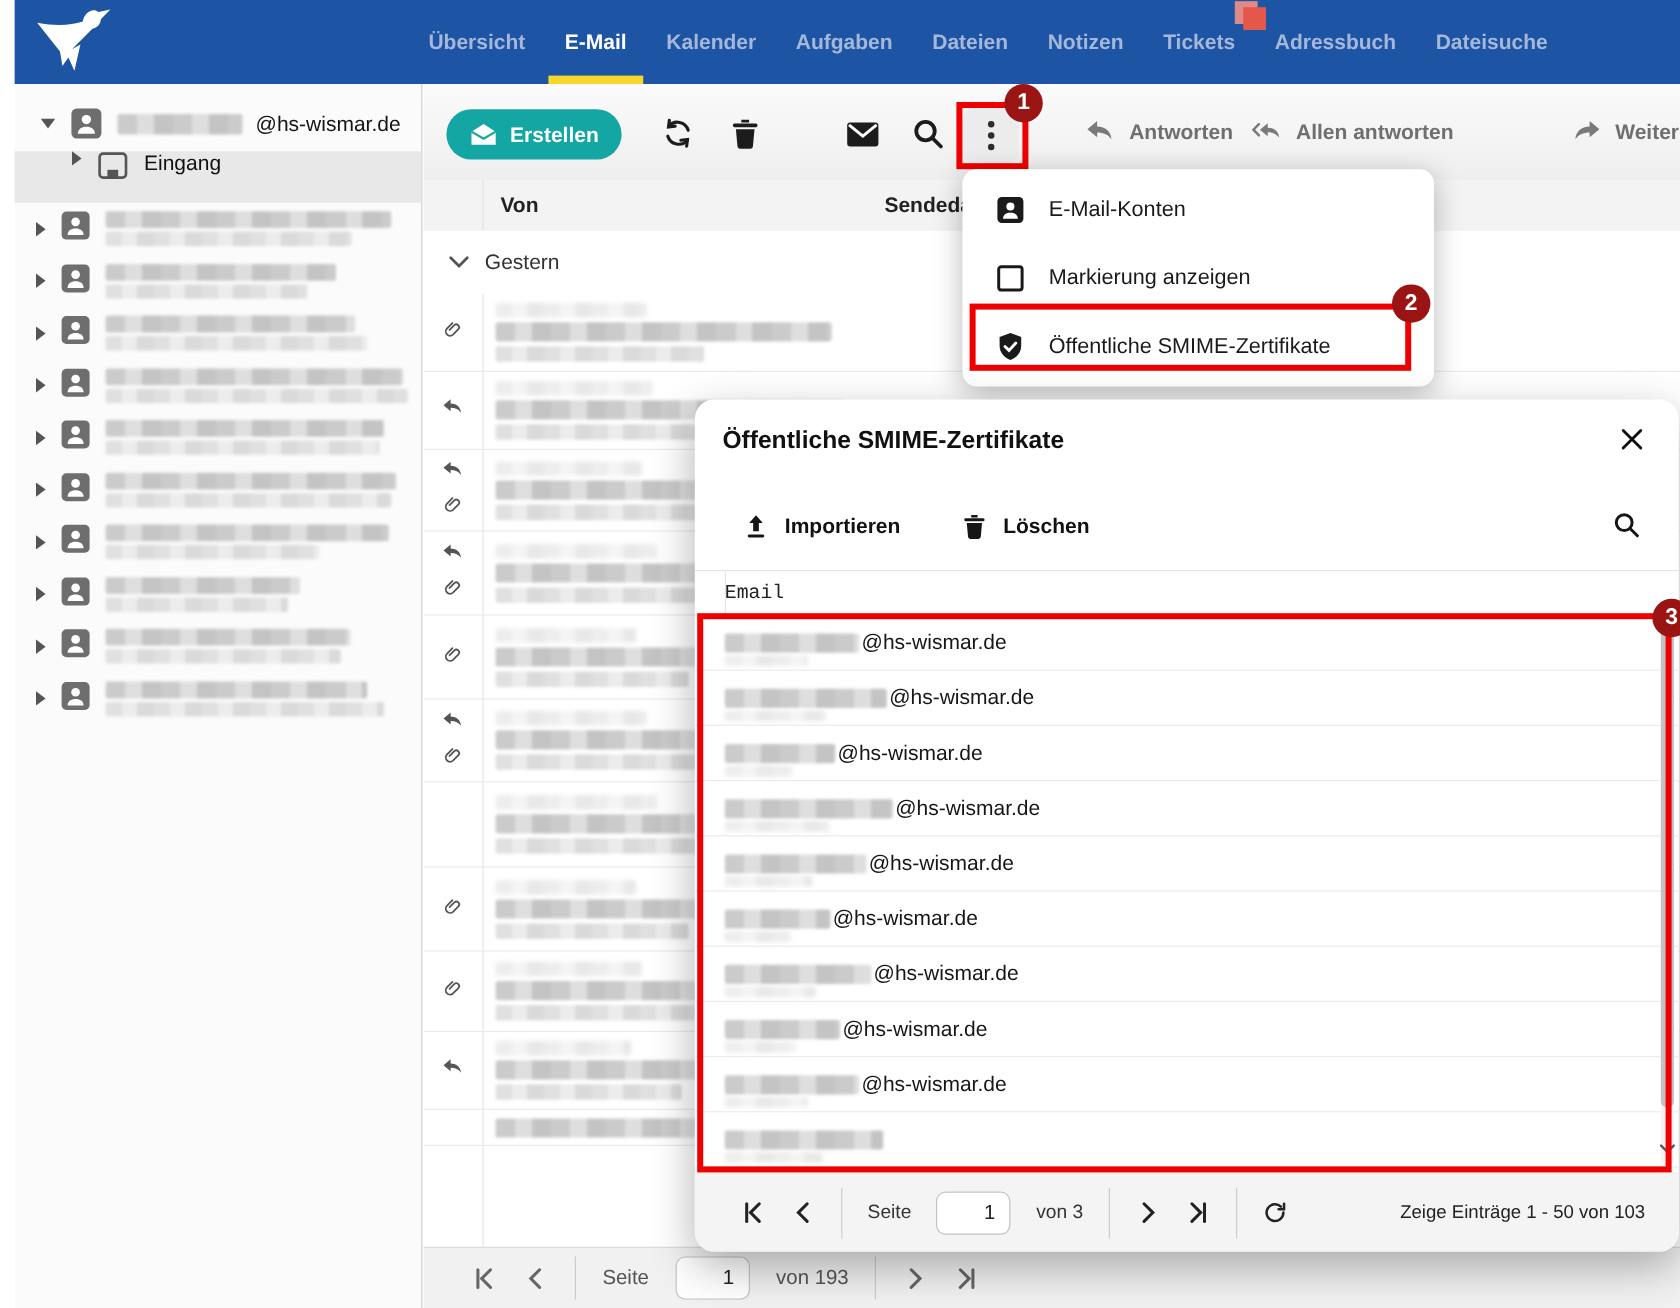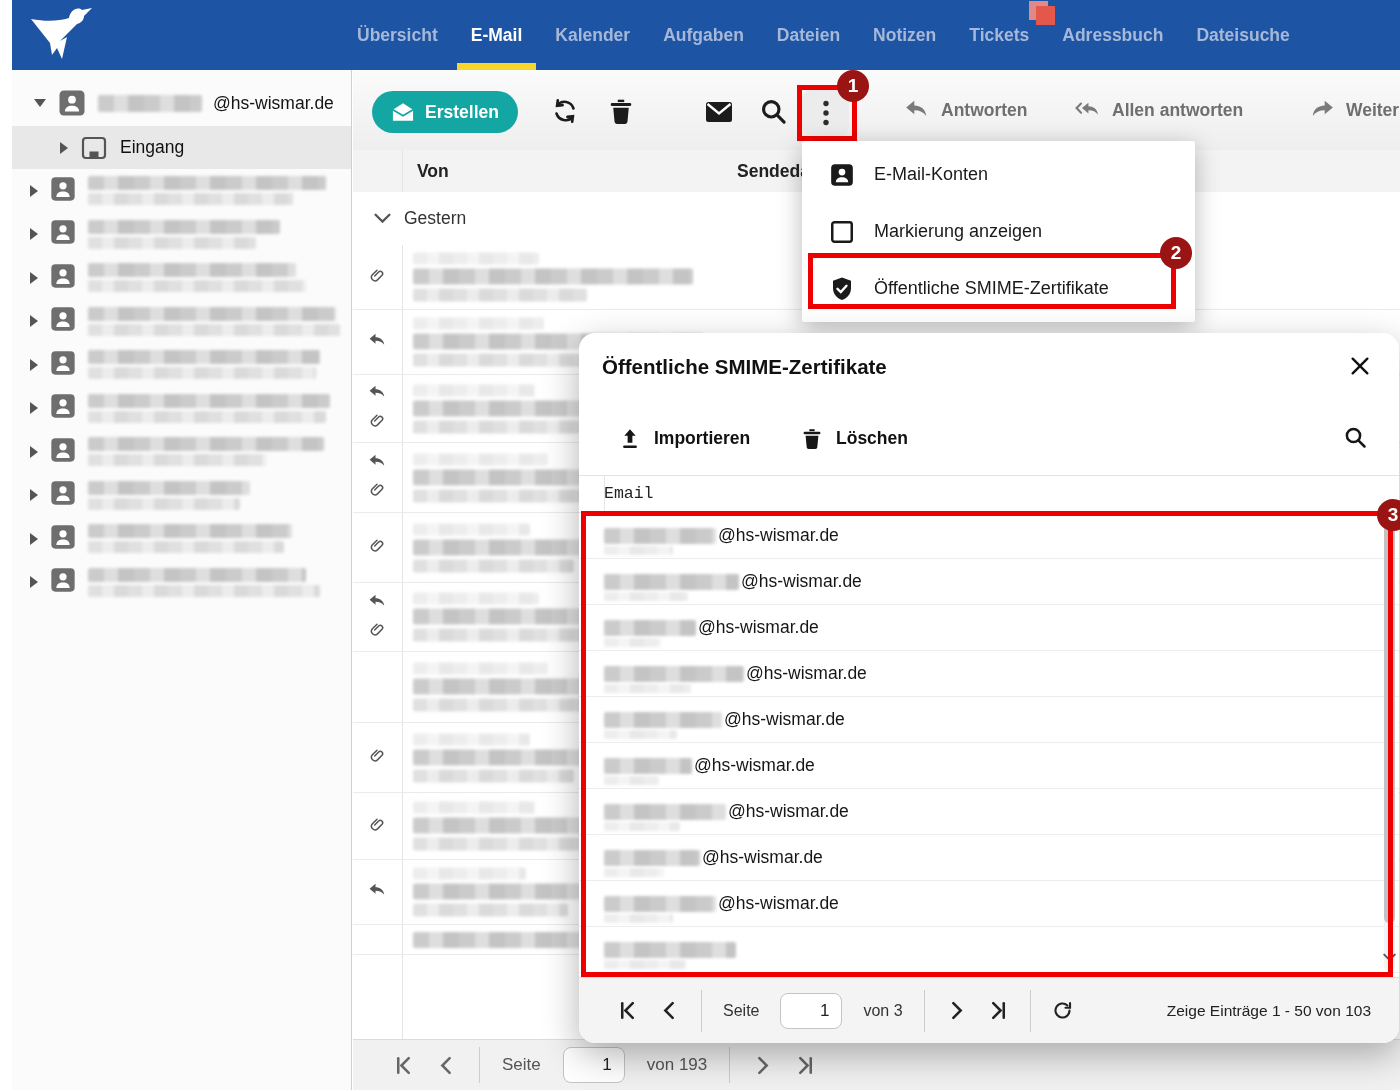--- a/index.html
+++ b/index.html
@@ -15,21 +15,21 @@
   .tab.active{color:#fff;}
   .tab-underline{position:absolute;left:-14px;right:-14px;bottom:0;height:7px;background:#f7d72c;}
   .tab-badge{position:absolute;top:6px;right:-26px;width:19px;height:19px;background:#e4574b;
              box-shadow:-7px -5px 0 0 rgba(240,143,133,.92);}
 
   
   .sidebar{position:absolute;left:0;top:70px;width:340px;bottom:0;background:#fbfbfb;
            border-right:1px solid #cfcfcf;padding-top:10px;box-sizing:border-box;z-index:5;}
   .acct-first{height:46px;display:flex;align-items:center;gap:11px;padding-left:22px;
               font-size:17.5px;color:#141414;}
-  .inbox-row{height:43px;background:#e8e8e8;display:flex;align-items:center;gap:13px;
+  .inbox-row{height:43px;background:#e8e8e8;display:flex;align-items:flex-start;gap:13px;
              padding-left:48px;font-size:17.5px;color:#111;cursor:pointer;}
   .acct{height:43.5px;display:flex;align-items:center;gap:11px;padding-left:18px;cursor:pointer;}
   .tri-d{width:0;height:0;border-left:6px solid transparent;border-right:6px solid transparent;
          border-top:8px solid #555;}
   .tri-r{width:0;height:0;border-top:6px solid transparent;border-bottom:6px solid transparent;
          border-left:8px solid #555;}
   .pic{width:28px;height:28px;color:#6e6e6e;flex:none;}
   .pic-first{width:30px;height:30px;}
   .lines{display:flex;flex-direction:column;gap:3px;}
 
@@ -75,21 +75,21 @@
   .list-pager{position:absolute;left:0;right:0;bottom:0;height:50px;background:#f1f1f1;
               border-top:1px solid #dcdcdc;display:flex;align-items:center;gap:22px;
               padding-left:40px;color:#555;font-size:17px;}
   .pgico{width:21px;height:21px;color:#666;cursor:pointer;flex:none;}
   .vdiv{width:1px;height:36px;background:#ccc;flex:none;}
   .pg-input{width:62px;height:36px;border:1px solid #c4c4c4;border-radius:8px;background:#fff;
             text-align:right;padding:0 12px 0 4px;font-size:17px;color:#222;font-family:inherit;box-sizing:border-box;}
 
   
   .menu{position:absolute;left:790px;top:141px;width:393px;height:181px;background:#fff;
-        border-radius:2px;box-shadow:0 6px 24px rgba(0,0,0,.28);z-index:40;padding-top:5px;box-sizing:border-box;}
+        border-radius:12px;box-shadow:0 6px 24px rgba(0,0,0,.28);z-index:40;padding-top:5px;box-sizing:border-box;}
   .menu-item{height:57px;display:flex;align-items:center;gap:19px;padding-left:27px;
              font-size:18px;color:#1a1a1a;cursor:pointer;}
   .menu-item svg{width:26px;height:26px;flex:none;}
   .menu-redbox{position:absolute;left:6px;top:112px;width:368px;height:56px;border:5px solid #ee0000;
                box-sizing:border-box;pointer-events:none;z-index:41;}
 
   
   .redbox-kebab{position:absolute;left:785px;top:85px;width:60px;height:56px;border:5px solid #ee0000;
                 box-sizing:border-box;z-index:30;pointer-events:none;}
   .badge{position:absolute;width:32px;height:32px;border-radius:50%;background:#9b1414;color:#fff;
@@ -344,21 +344,21 @@
             <circle cx="4" cy="14" r="2.7"></circle>
             <circle cx="4" cy="23.5" r="2.7"></circle>
         </svg>
       </div>
       <div class="tb-act" style="left:551px">
         <svg viewBox="0 0 24 20" fill="currentColor">
           <path d="M9.5 1.5 2 7.8l7.5 6.2V10.3c5 0 8.6 1.7 11 5.2-.6-6.6-5.6-9.7-11-9.7Z"></path>
         </svg>
         <span>Antworten</span>
       </div>
-      <div class="tb-act" style="left:722px">
+      <div class="tb-act" style="left:690px">
         <svg viewBox="0 0 30 20">
           <path d="M7 2.5 1.8 7.8 7 13.2" fill="none" stroke="currentColor" stroke-width="2.4" stroke-linecap="round"></path>
           <path d="M15.5 1.5 8 7.8l7.5 6.2V10.3c5 0 8.6 1.7 11 5.2-.6-6.6-5.6-9.7-11-9.7Z" fill="currentColor"></path>
         </svg>
         <span>Allen antworten</span>
       </div>
       <div class="tb-act" style="left:956px">
         <svg viewBox="0 0 24 20" fill="currentColor">
           <path d="M14.5 1.5 22 7.8l-7.5 6.2V10.3c-5 0-8.6 1.7-11 5.2.6-6.6 5.6-9.7 11-9.7Z"></path>
         </svg>

